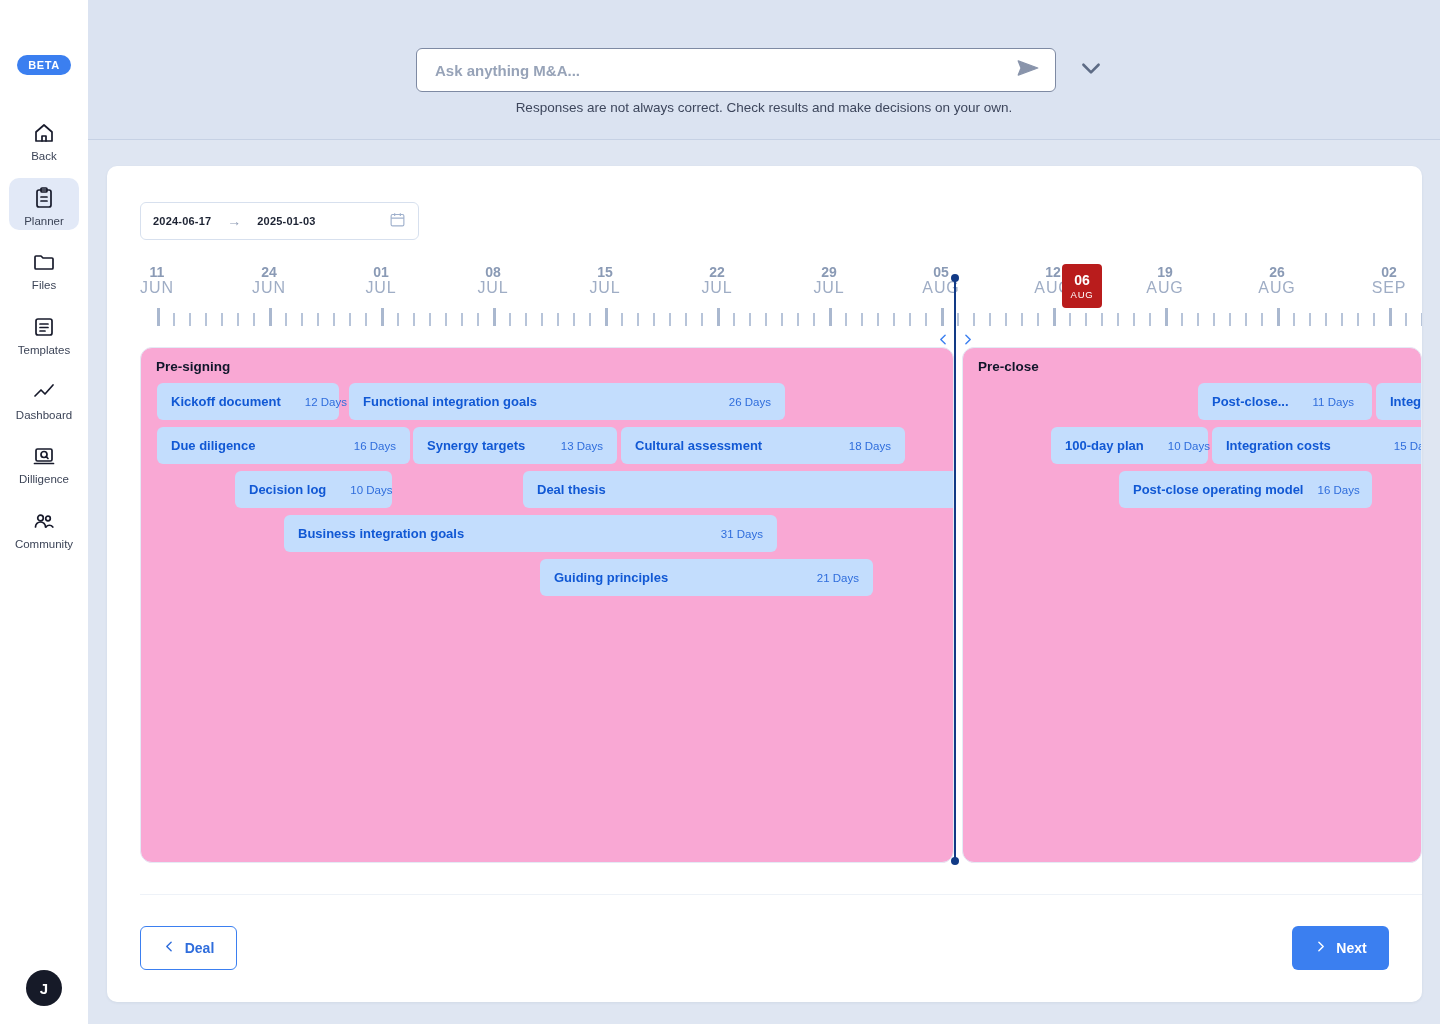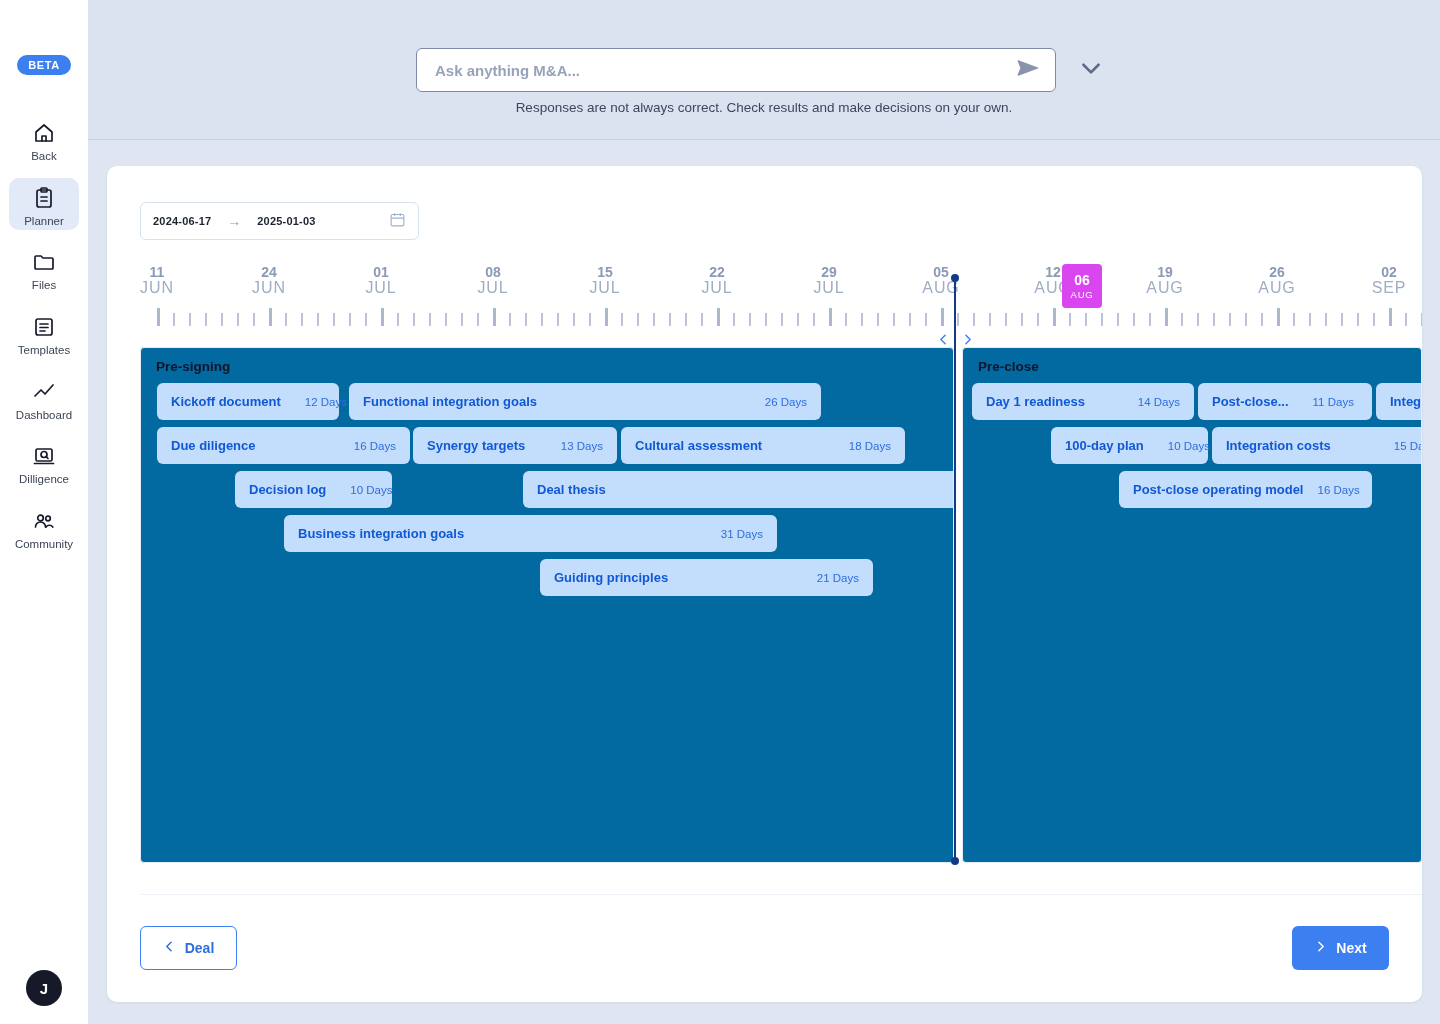--- a/index.html
+++ b/index.html
@@ -92,21 +92,21 @@
   .tl-day { font-size: 14px; font-weight: bold; color: #8a9ab5; line-height: 17px; }
   .tl-mon { font-size: 16px; color: #9fadc5; letter-spacing: .9px; line-height: 14px; }
   #ticks { position: absolute; top: 42px; left: 0; width: 1282px; height: 20px; }
   .tick { position: absolute; bottom: 0; width: 1.5px; background: #b7c4d9; }
   .tick.minor { height: 13px; }
   .tick.major { height: 18px; width: 2.5px; background: #aab8cf; }
 
   
   #today-badge {
     position: absolute; left: 955px; top: 98px;
-    width: 40px; height: 44px; background: #d946ef; border-radius: 4px;
+    width: 40px; height: 44px; background: #b91c1c; border-radius: 4px;
     display: flex; flex-direction: column; align-items: center; justify-content: center;
     color: #fff; z-index: 4;
   }
   #today-badge .t-day { font-size: 14px; font-weight: bold; line-height: 16px; }
   #today-badge .t-mon { font-size: 9.5px; letter-spacing: .8px; line-height: 13px; }
   #today-line {
     position: absolute; left: 847px; top: 112px; width: 2px; height: 584px;
     background: #123a86; z-index: 3;
   }
   #today-dot-top {
@@ -121,21 +121,21 @@
     position: absolute; top: 164px; width: 16px; height: 18px;
     display: flex; align-items: center; justify-content: center; cursor: pointer; z-index: 4;
   }
   #nav-prev { left: 828px; }
   #nav-next { left: 852px; }
   #nav-prev svg, #nav-next svg { width: 13px; height: 13px; stroke: #3b7ff0; fill: none; stroke-width: 2.6; stroke-linecap: round; stroke-linejoin: round; }
 
   
   #gantt { position: absolute; left: 33px; top: 181px; width: 1282px; height: 516px; display: flex; }
   .panel {
-    background: #0369a1; border: 1px solid #e4ebf5; border-radius: 4px;
+    background: #f9a8d4; border: 1px solid #e4ebf5; border-radius: 12px;
     position: relative; overflow: hidden;
   }
   #panel-left { width: 814px; }
   #panel-right { width: 460px; margin-left: 8px; }
   .panel-title {
     position: absolute; left: 15px; top: 11px;
     font-size: 13.5px; font-weight: bold; color: #10162a;
   }
   .bar {
     position: absolute; height: 37px; background: #c3ddfd; border-radius: 6px;
@@ -432,21 +432,21 @@
       </svg>
   </div>
 
   <div id="gantt">
     <div class="panel" id="panel-left">
       <div class="panel-title">Pre-signing</div>
     <div class="bar tight" style="left: 16px; top: 35px; width: 182px;">
           <span class="bar-name">Kickoff document</span>
           <span class="bar-days">12 Days</span>
         </div>
-        <div class="bar" style="left: 208px; top: 35px; width: 472px;">
+        <div class="bar" style="left: 208px; top: 35px; width: 436px;">
           <span class="bar-name">Functional integration goals</span>
           <span class="bar-days">26 Days</span>
         </div>
         <div class="bar" style="left: 16px; top: 79px; width: 253px;">
           <span class="bar-name">Due diligence</span>
           <span class="bar-days">16 Days</span>
         </div>
         <div class="bar" style="left: 272px; top: 79px; width: 204px;">
           <span class="bar-name">Synergy targets</span>
           <span class="bar-days">13 Days</span>
@@ -467,24 +467,20 @@
           <span class="bar-name">Business integration goals</span>
           <span class="bar-days">31 Days</span>
         </div>
         <div class="bar" style="left: 399px; top: 211px; width: 333px; text-align: right;">
           <span class="bar-name">Guiding principles</span>
           <span class="bar-days">21 Days</span>
         </div>
       </div>
     <div class="panel" id="panel-right">
       <div class="panel-title">Pre-close</div>
-    <div class="bar" style="left: 9px; top: 35px; width: 222px;">
-          <span class="bar-name">Day 1 readiness</span>
-          <span class="bar-days">14 Days</span>
-        </div>
         <div class="bar tight" style="left: 235px; top: 35px; width: 174px;">
           <span class="bar-name">Post-close...</span>
           <span class="bar-days">11 Days</span>
         </div>
         <div class="bar tight" style="left: 413px; top: 35px; width: 174px;">
           <span class="bar-name">Integration...</span>
           <span class="bar-days"></span>
         </div>
         <div class="bar tight" style="left: 88px; top: 79px; width: 157px;">
           <span class="bar-name">100-day plan</span>

